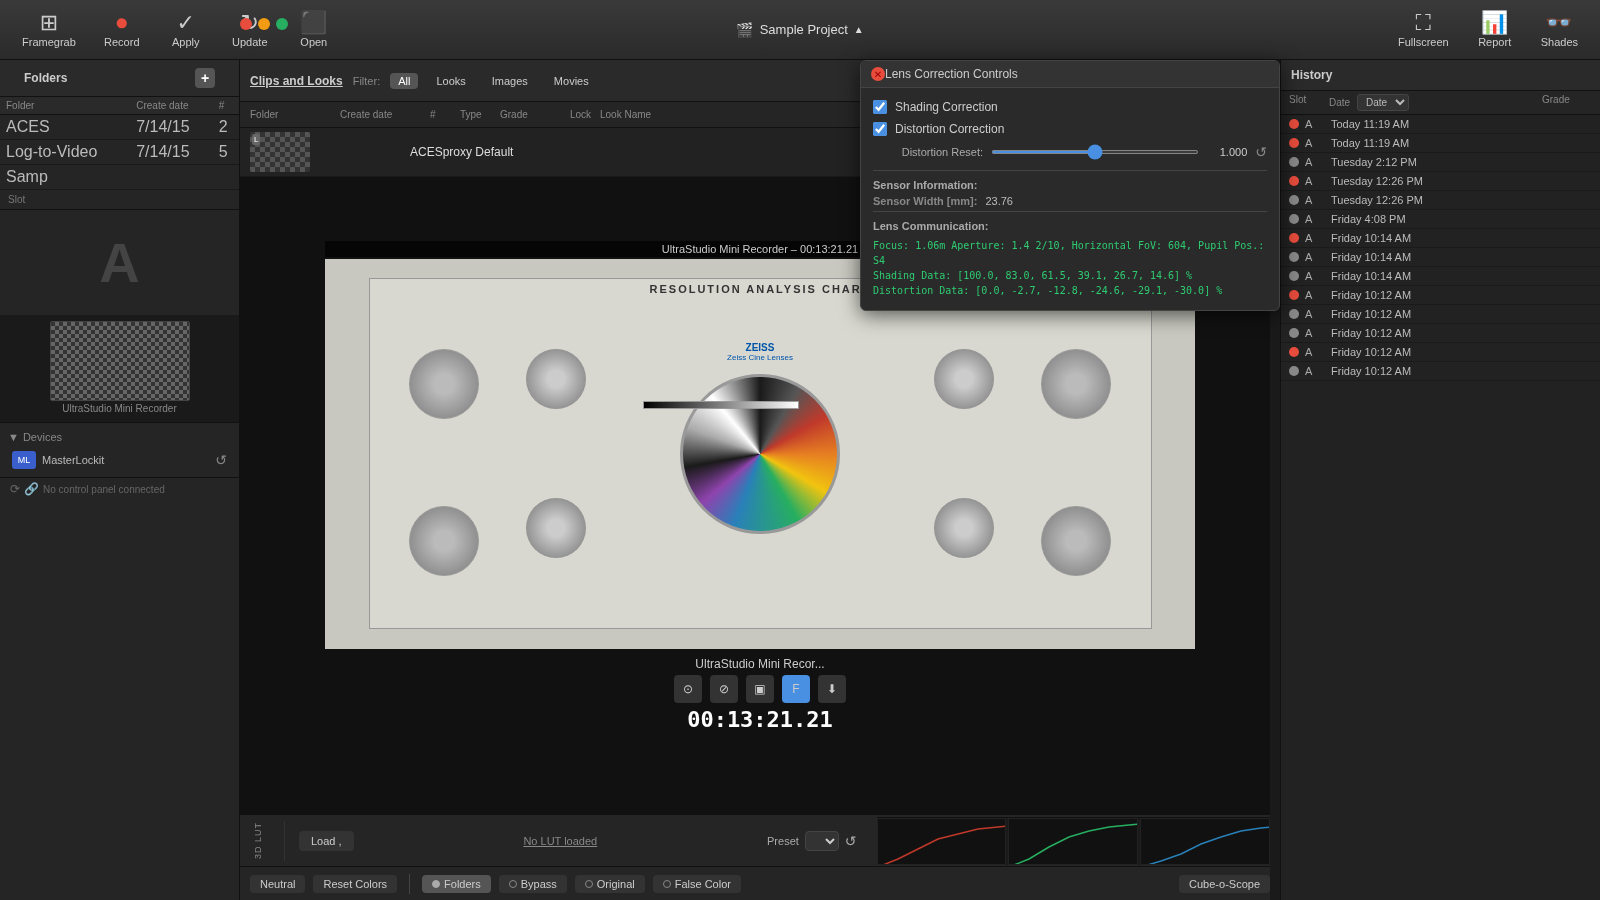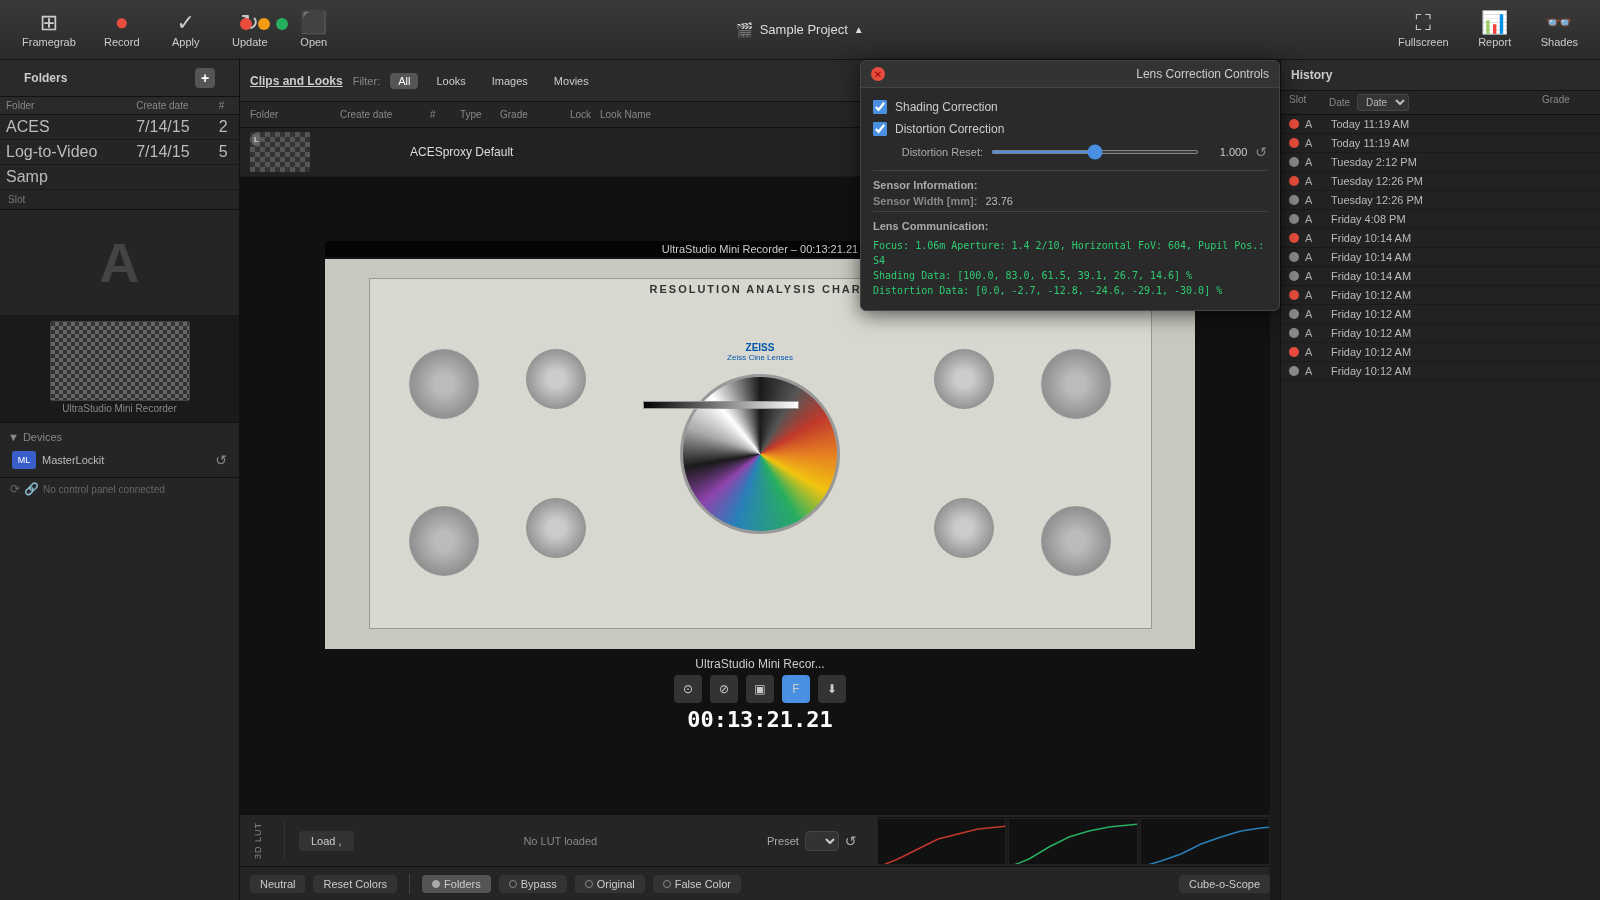--- a/index.html
+++ b/index.html
@@ -349,20 +349,21 @@
       border-radius: 4px;
       color: #ccc;
       font-size: 11px;
       cursor: pointer;
     }
     .lut-name {
       flex: 1;
       text-align: center;
       color: #888;
       font-size: 11px;
+      text-decoration: underline;
     }
     .preset-area {
       display: flex;
       align-items: center;
       gap: 6px;
     }
     .preset-label { color: #aaa; font-size: 11px; }
     .preset-dropdown {
       background: #333;
       border: 1px solid #444;
@@ -1003,21 +1004,21 @@
     </div>
 
     <div style="width:10px;position:absolute;right:320px;top:60px;bottom:0;background:#1a1a1a;"></div>
   </div>
 
 </div>
 
 <div class="lens-panel">
   <div class="lens-panel-header">
     <div class="lens-close">✕</div>
-    <span style="flex:1;text-align:right;font-size:12px;color:#ccc;">Lens Correction Controls</span>
+    <span style="flex:1;text-align:left;font-size:12px;color:#ccc;">Lens Correction Controls</span>
   </div>
   <div class="lens-body">
 
     <div class="lens-row">
       <input type="checkbox" class="lens-checkbox" checked="" style="">
       <span class="lens-label">Shading Correction</span>
     </div>
 
     <div class="lens-row">
       <input type="checkbox" class="lens-checkbox" checked="" style="">

